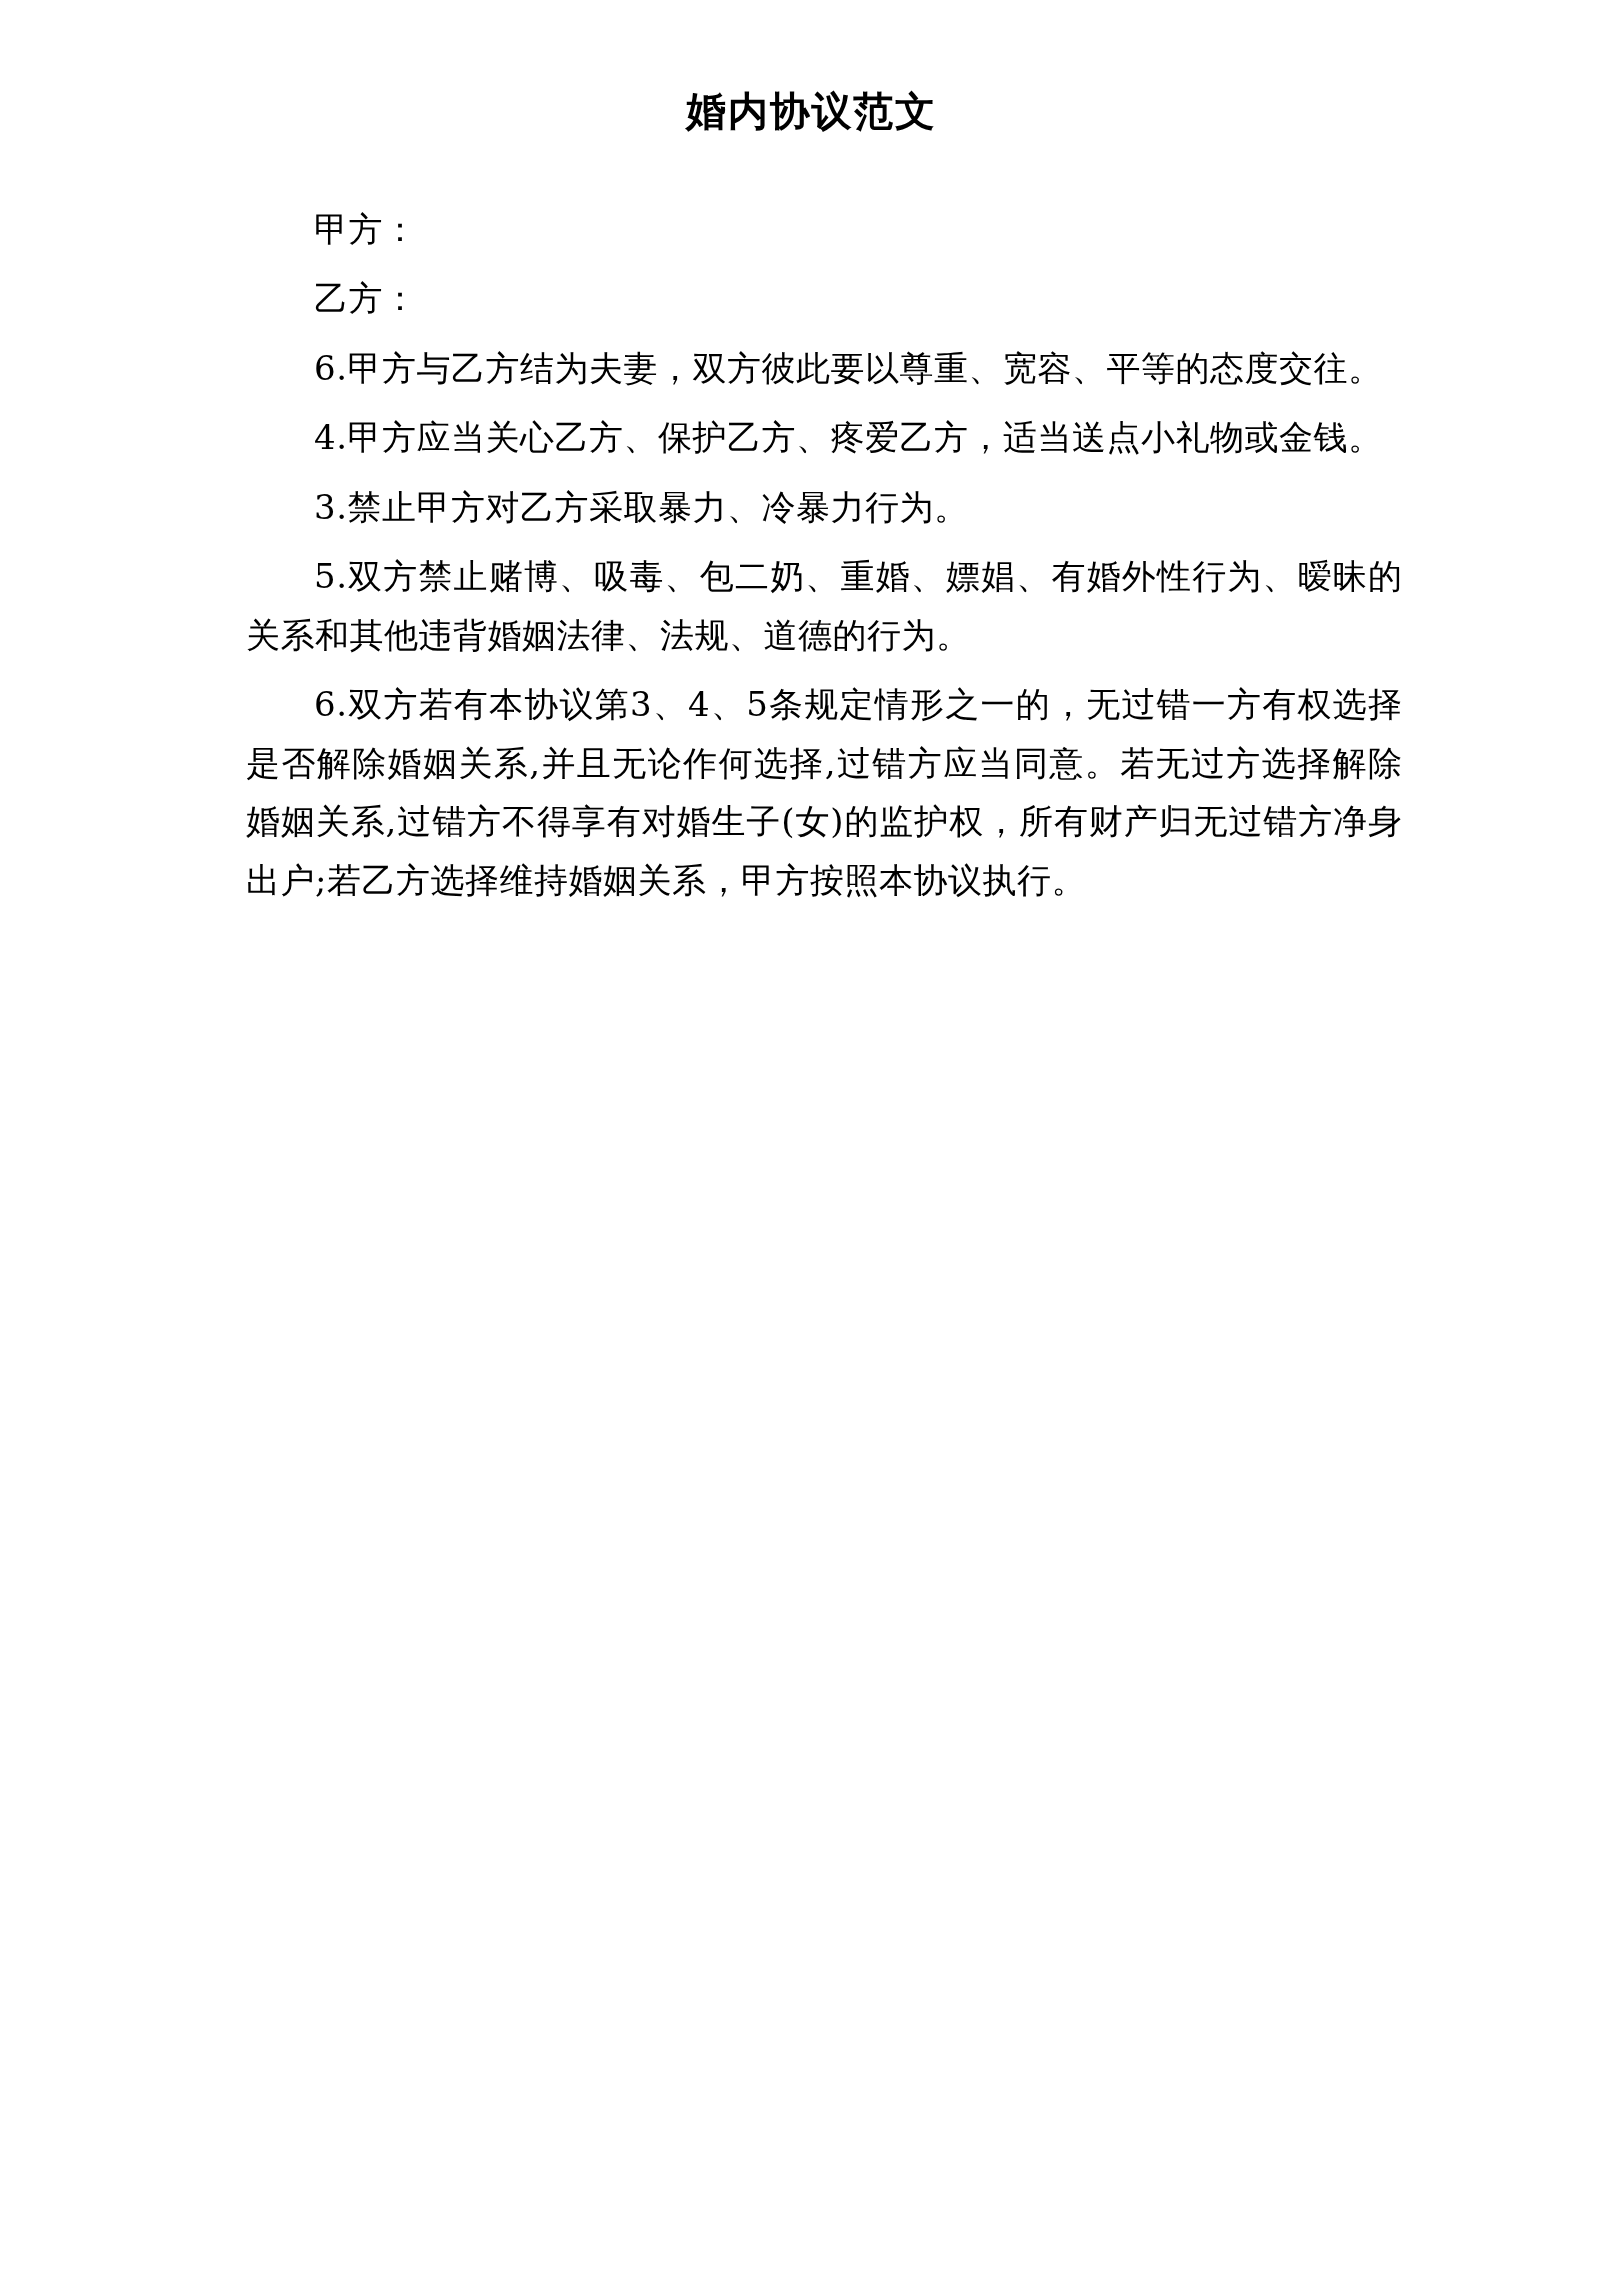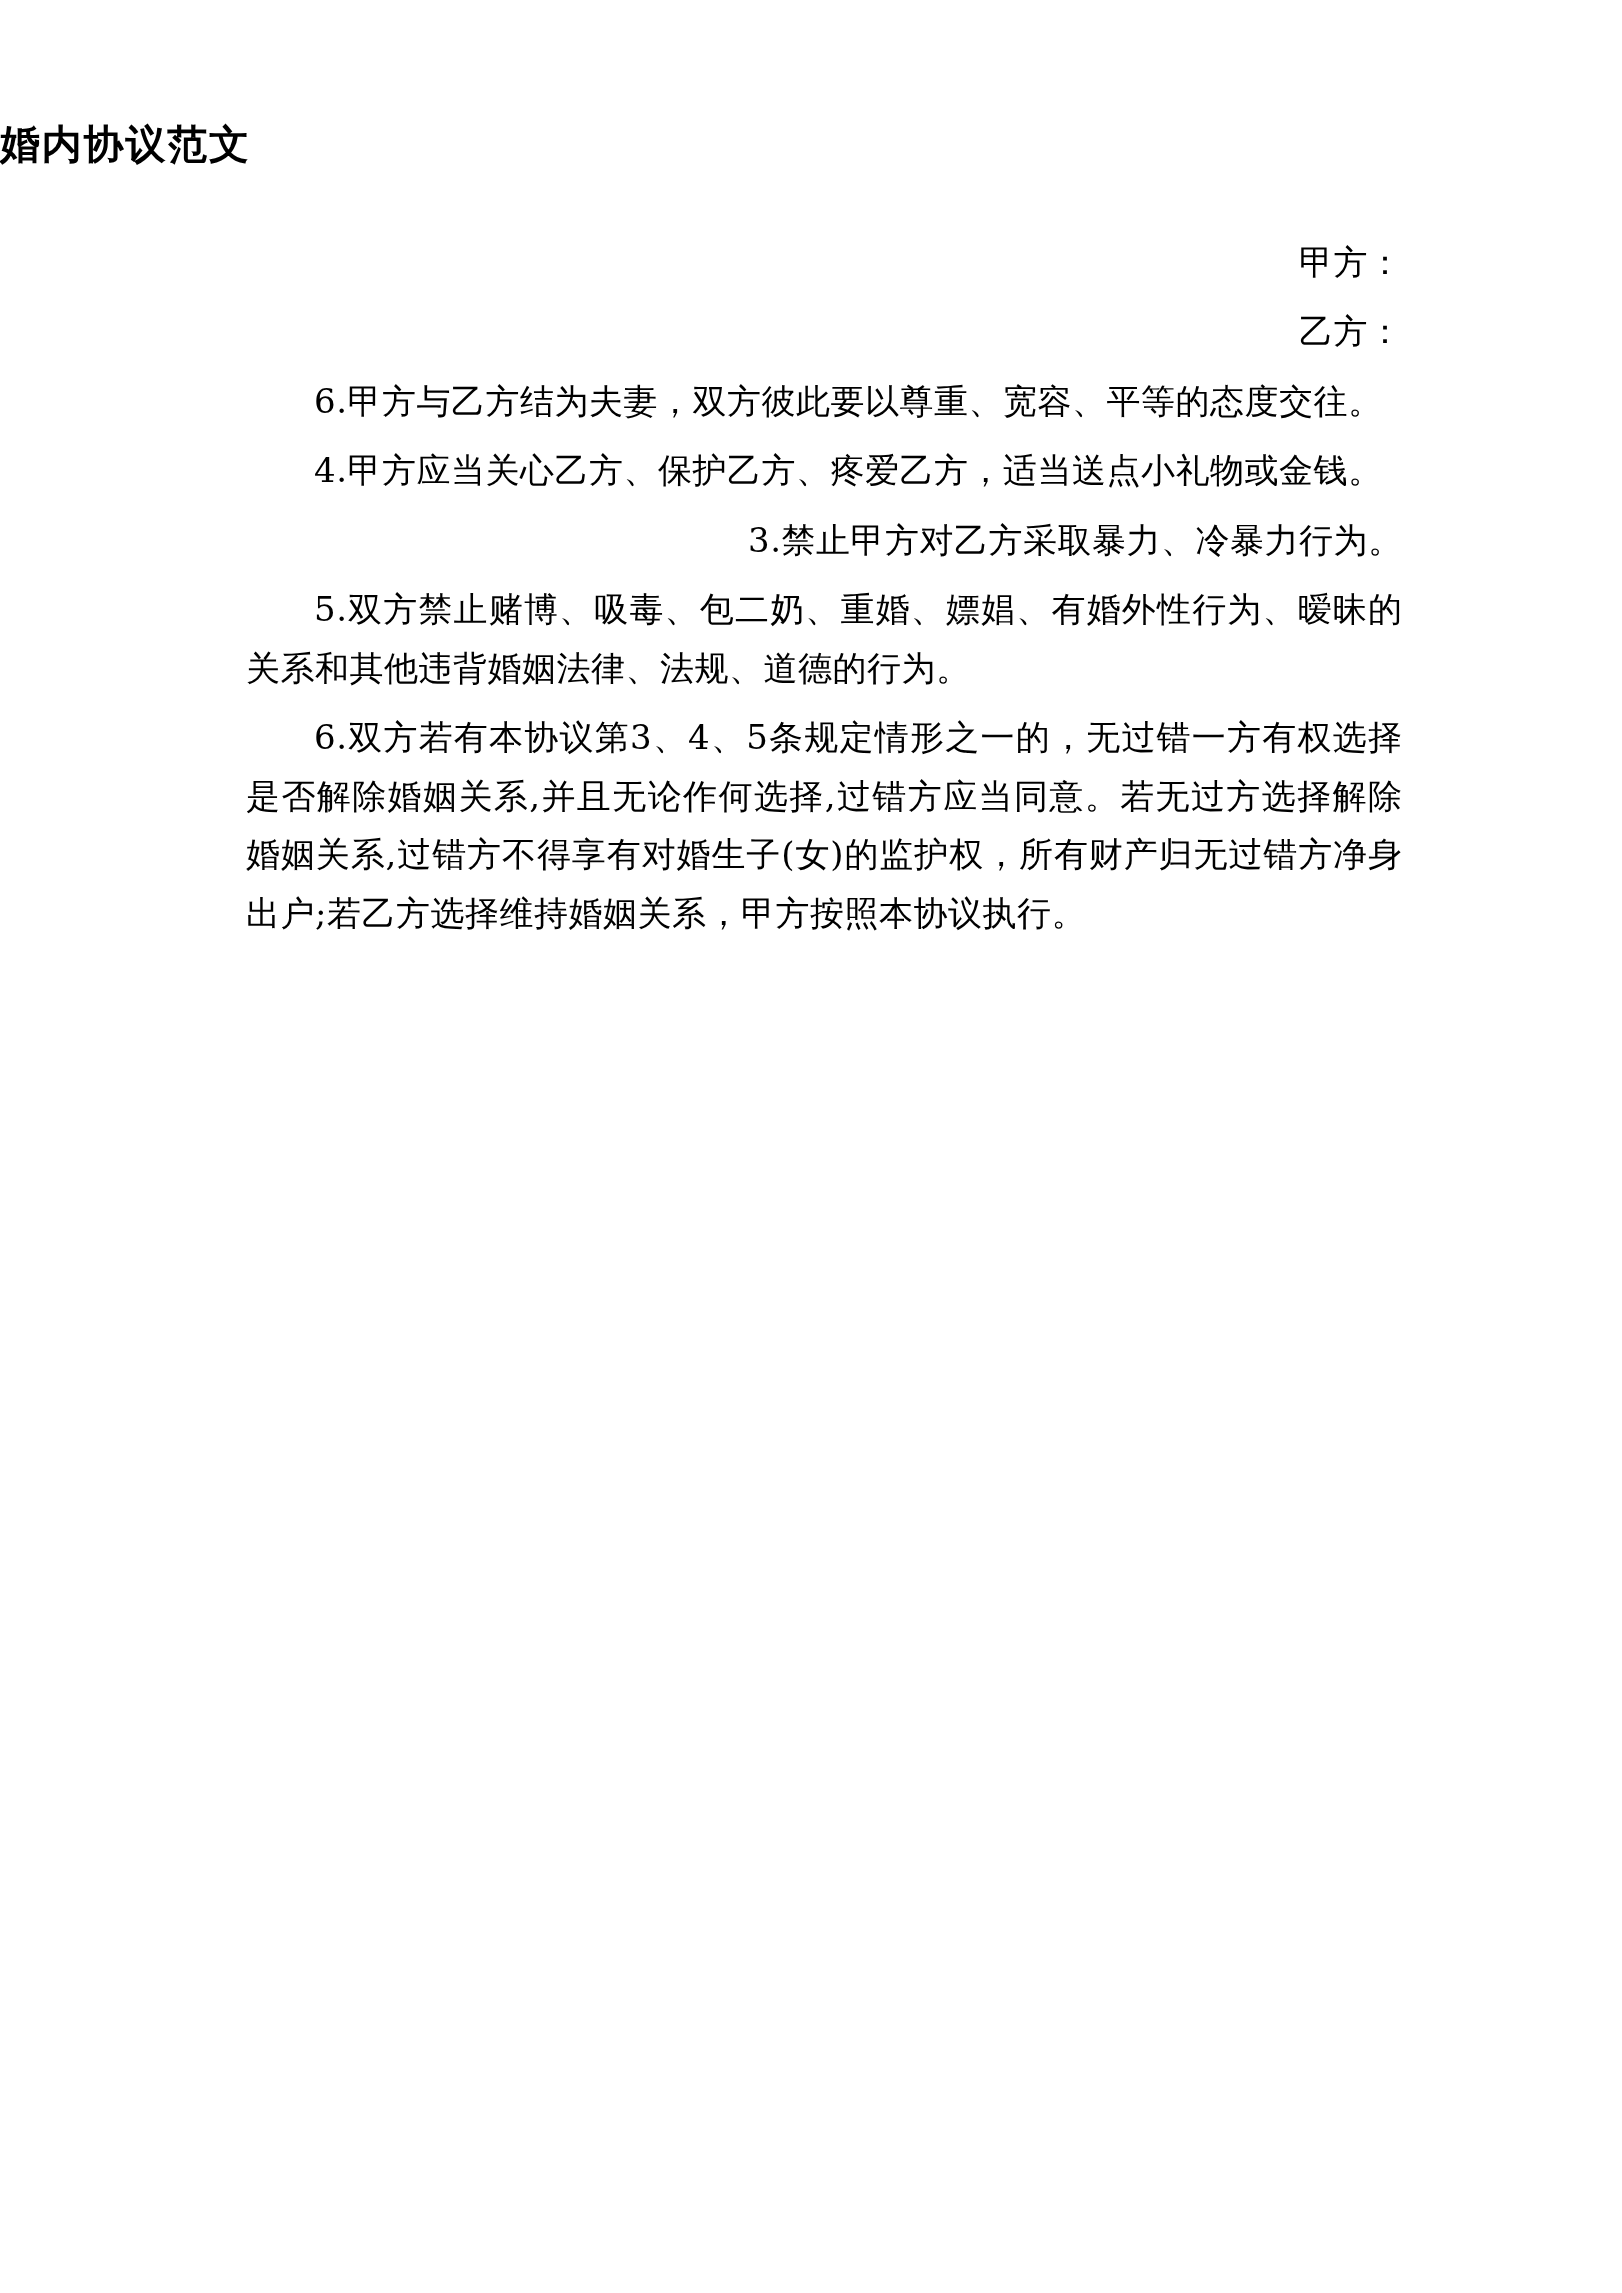--- a/index.html
+++ b/index.html
@@ -16,26 +16,27 @@
   }
   .page {
     box-sizing: border-box;
     width: 1623px;
     height: 2294px;
     padding: 0;
     position: relative;
     background: #ffffff;
   }
   .doc-title {
+    text-align: center;
     font-family: "DejaVu Sans", "Liberation Sans", sans-serif;
     font-weight: bold;
     font-size: 40px;
     letter-spacing: 1.8px;
     margin: 0;
-    padding-top: 120px;
+    padding-top: 87px;
     line-height: 1.2;
   }
   .body-block {
     margin: 0 auto;
     width: 1182px;
     padding-left: 25.5px;
     padding-right: 0;
     box-sizing: border-box;
     margin-top: 65px;
   }
@@ -46,21 +47,21 @@
     text-indent: 2em;
     text-align: justify;
     text-justify: inter-ideograph;
     letter-spacing: 0.5px;
     word-break: break-all;
   }
   p.para + p.para {
     margin-top: 11px;
   }
   p.short {
-    text-align: right;
+    text-align: left;
   }
 </style>
 </head>
 <body>
 
 <div class="page">
 
   <h1 class="doc-title">婚内协议范文</h1>
 
   <div class="body-block">

